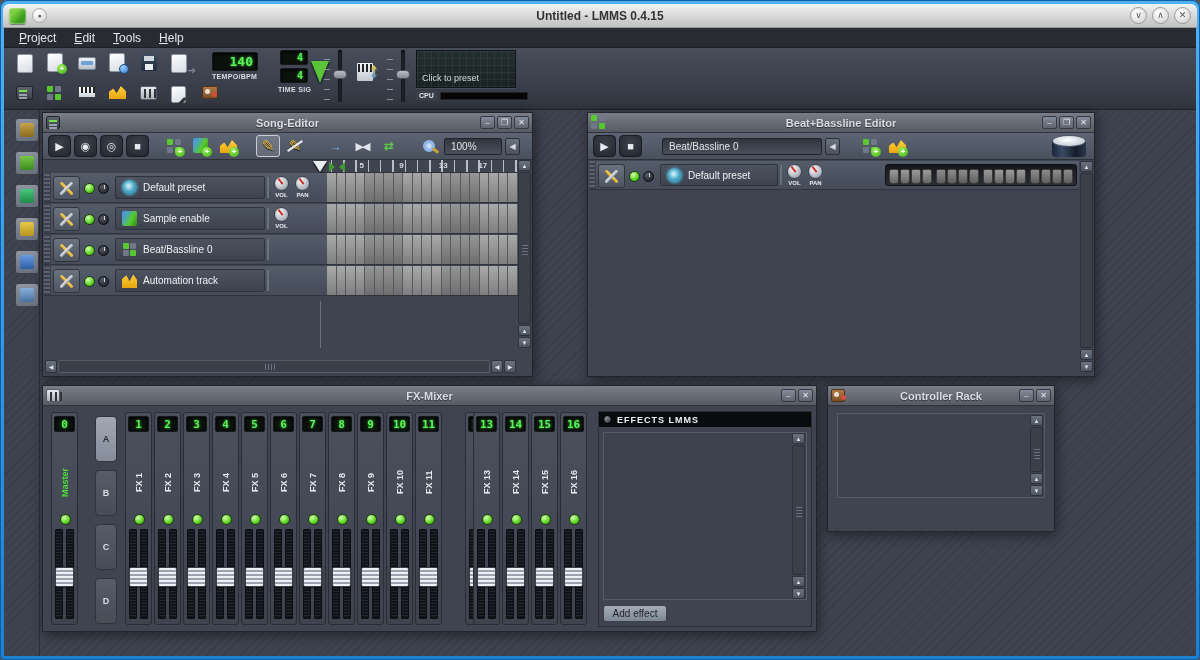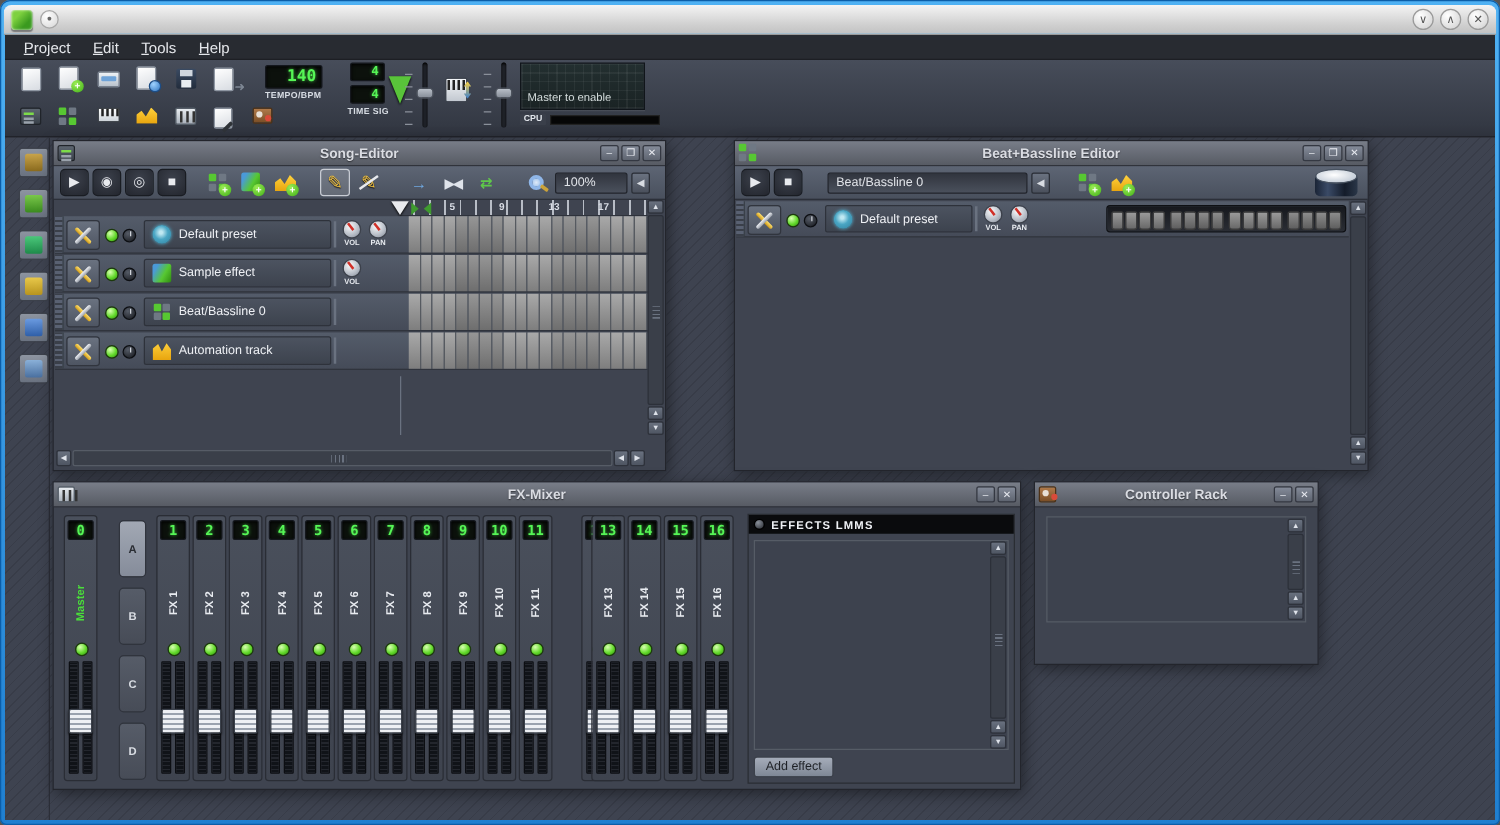--- a/index.html
+++ b/index.html
@@ -201,20 +201,21 @@
     color:#1e2126; font-size:10px; display:flex; align-items:center; justify-content:center; }
 </style>
 </head>
 <body>
 
 <div class="screen">
 
   <div class="titlebar">
     <div class="app-icon"></div>
     <div class="pin-btn">●</div>
+    <div class="win-title">Untitled - LMMS 0.4.15</div>
     <div class="win-btns">
       <div class="win-btn">∨</div>
       <div class="win-btn">∧</div>
       <div class="win-btn">✕</div>
     </div>
   </div>
 
   <div class="app">
 
     <div class="menubar" id="menubar">
@@ -309,21 +310,21 @@
           <i></i>
           <i></i>
           <i></i>
           <i></i>
         </div>
       <div class="vslider" style="left:397px;top:2px;height:52px;">
           <div class="handle" style="top:20px;"></div>
         </div>
 
       <div class="visbox" style="left:412px;top:2px;width:100px;height:38px;">
-        <span>Master to enable</span>
+        <span>Click to preset</span>
       </div>
       <div class="cpu-row" style="left:412px;top:43px;">
         <span class="lbl">CPU</span>
         <span class="bar"></span>
       </div>
     </div>
 
     <div class="workspace">
       <div class="side-strip" id="side-strip">
           <div class="side-btn" style="top: 8px;">
@@ -457,21 +458,21 @@
                 <div class="gcell light"></div>
               </div>
             </div>
             <div class="track-row" style="top: 91px;">
               <div class="t-grip"></div>
               <div class="t-tools"></div>
               <div class="led"></div>
               <div class="mini-knob"></div>
               <div class="t-name" style="width: 150px;">
                 <div class="t-icon sample"></div>
-                <span>Sample effect</span>
+                <span>Sample enable</span>
               </div>
               <div class="t-sep"></div>
               <div style="display: flex; width: 56px;">
                 <div class="knob-wrap">
                   <div class="knob"></div>
                   <div class="knob-lbl">VOL</div>
                 </div>
               </div>
               <div class="grid-cells" style="margin-left: auto; width: 246px;">
                 <div class="gcell light"></div>

